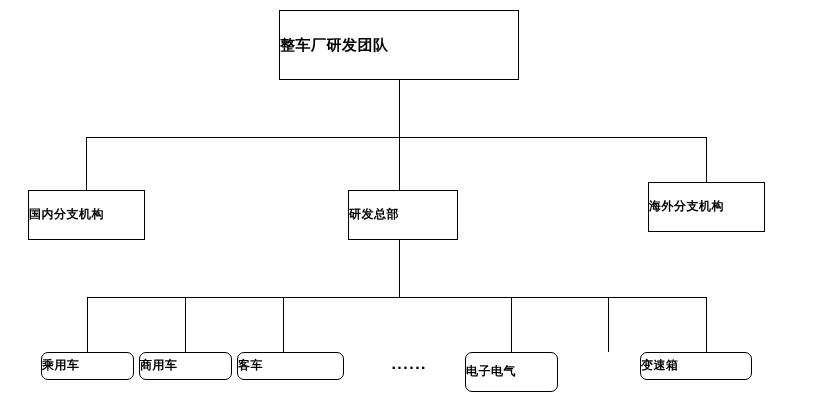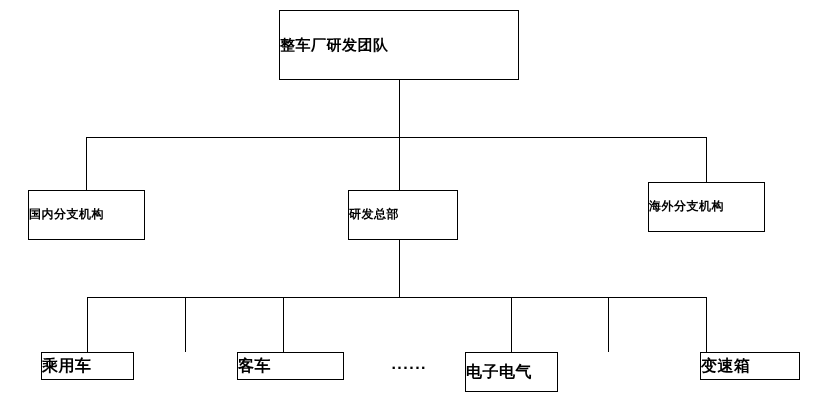--- a/index.html
+++ b/index.html
@@ -29,21 +29,22 @@
     text-align: center;
     line-height: 1.1;
   }
   .node-root {
     font-size: 15px;
   }
   .node-mid {
     font-size: 12px;
   }
   .node-leaf {
-    font-size: 16px;
+    font-size: 12px;
+    border-radius: 7px;
   }
   .edge {
     position: absolute;
     background: #000000;
   }
   .edge-v {
     width: 1px;
   }
   .edge-h {
     height: 1px;
@@ -94,28 +95,31 @@
   <div class="edge edge-v" style="left:87px; top:297px; height:55px;"></div>
   <div class="edge edge-v" style="left:185px; top:297px; height:55px;"></div>
   <div class="edge edge-v" style="left:283px; top:297px; height:55px;"></div>
   <div class="edge edge-v" style="left:511px; top:297px; height:55px;"></div>
   <div class="edge edge-v" style="left:608px; top:297px; height:55px;"></div>
   <div class="edge edge-v" style="left:706px; top:297px; height:55px;"></div>
 
   <div class="node node-leaf" style="left:41px; top:352px; width:93px; height:28px;">
     <span>乘用车</span>
   </div>
+  <div class="node node-leaf" style="left:139px; top:352px; width:93px; height:28px;">
+    <span>商用车</span>
+  </div>
   <div class="node node-leaf" style="left:237px; top:352px; width:107px; height:28px;">
     <span>客车</span>
   </div>
 
   <div class="ellipsis" style="left:378px; top:356px; width:62px; height:22px;">
     <span>······</span>
   </div>
 
   <div class="node node-leaf" style="left:465px; top:352px; width:93px; height:40px;">
     <span>电子电气</span>
   </div>
-  <div class="node node-leaf" style="left:700px; top:352px; width:100px; height:28px;">
+  <div class="node node-leaf" style="left:640px; top:352px; width:112px; height:28px;">
     <span>变速箱</span>
   </div>
 
 </div>
 
 </body></html>

